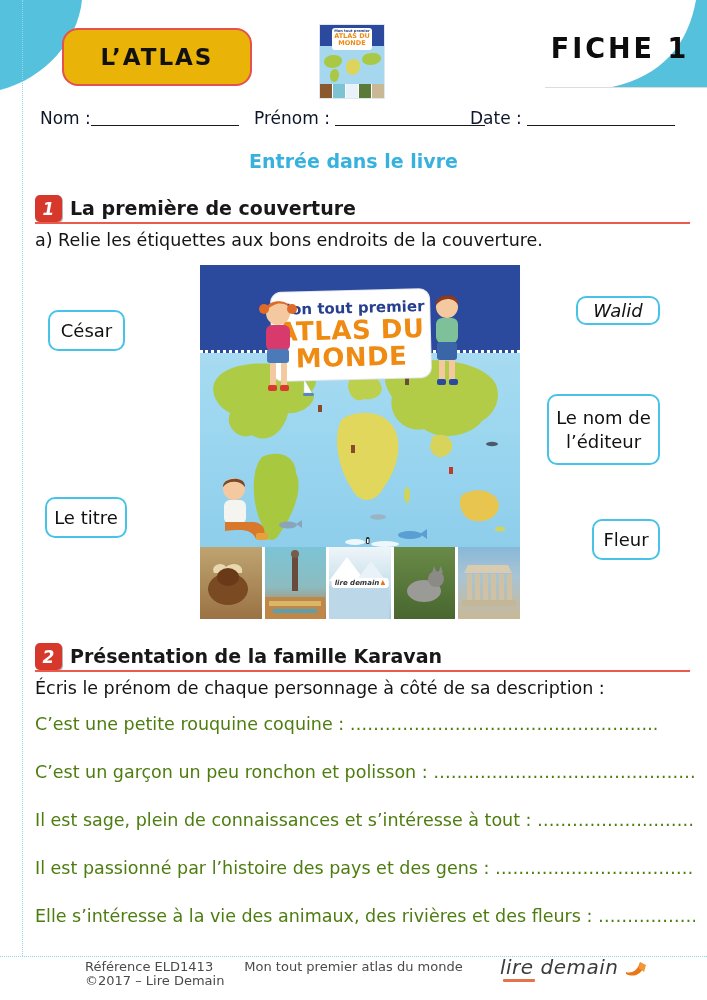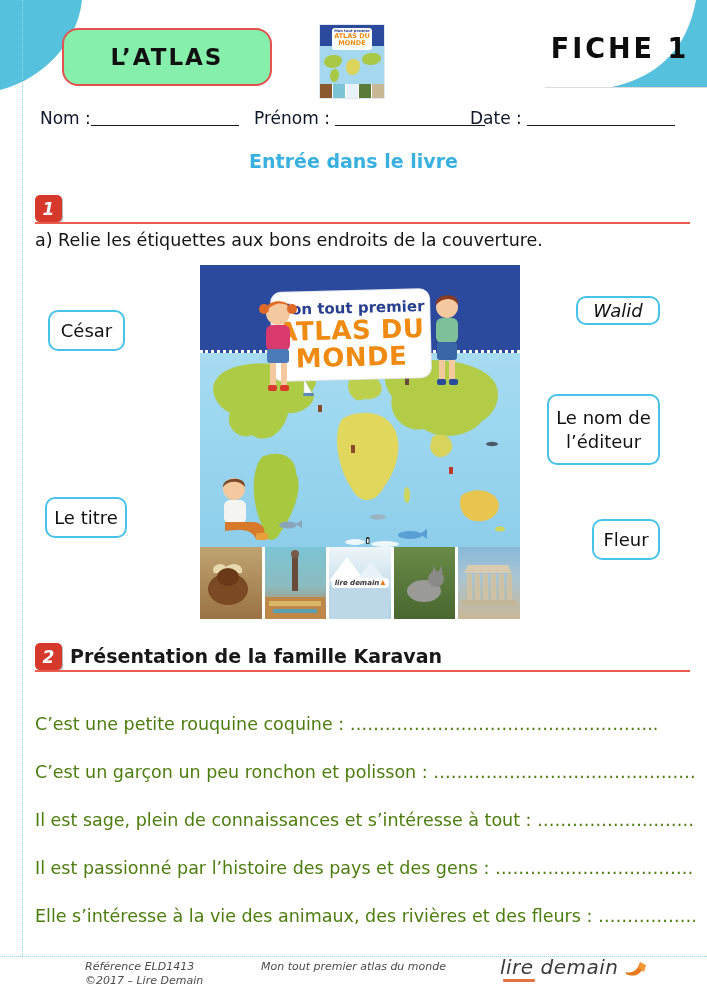--- a/index.html
+++ b/index.html
@@ -10,21 +10,21 @@
   .corner-svg { position:absolute; top:0; }
   #corner-left { left:0; }
   #corner-right { right:0; }
   .swoosh-shadow { position:absolute; top:87px; left:545px; width:162px; height:1px; background:#dcdcdc; }
 
   
   .trim-v { position:absolute; left:22px; top:0; height:956px; border-left:1px dotted #8fd6ea; }
   .trim-h { position:absolute; left:0; top:956px; width:707px; border-top:1px dotted #8fd6ea; }
 
   
-  .atlas-badge { position:absolute; left:62px; top:28px; width:210px; height:58px; border:2px solid #e4514e; border-radius:16px; background:#86efac; display:flex; align-items:center; justify-content:center; font-size:23px; font-weight:bold; letter-spacing:2px; color:#111; }
+  .atlas-badge { position:absolute; left:62px; top:28px; width:190px; height:58px; border:2px solid #e4514e; border-radius:16px; background:#eab308; display:flex; align-items:center; justify-content:center; font-size:23px; font-weight:bold; letter-spacing:2px; color:#111; }
   .fiche { position:absolute; left:540px; top:32px; width:160px; text-align:center; font-size:27px; font-weight:bold; letter-spacing:3px; color:#0d0d0d; transform:scaleY(1.08); }
 
   
   .id-item { position:absolute; top:108px; font-size:17px; color:#0f172a; white-space:nowrap; }
   .blank { display:inline-block; border-bottom:1.6px solid #1a1a1a; height:15px; vertical-align:-2px; }
 
   .subtitle { position:absolute; left:0; top:150px; width:707px; text-align:center; font-size:19px; font-weight:bold; color:#38b1de; }
 
   
   .sec-num { position:absolute; left:35px; width:27px; height:27px; background:#d6392b; border-radius:5px; color:#fff; font-style:italic; font-weight:bold; font-size:17px; display:flex; align-items:center; justify-content:center; box-shadow:1px 1px 0 #b8b8b8; }
@@ -64,21 +64,21 @@
   #thumb { position:absolute; left:320px; top:25px; width:64px; height:73px; background:#a5d8ee; overflow:hidden; box-shadow:0 0 0 1px #dfe8ee; }
   #thumb-top { position:absolute; left:0; top:0; width:64px; height:21px; background:#2c4a9d; }
   #thumb-titlebox { position:absolute; left:12px; top:3px; width:40px; height:22px; background:#fff; border-radius:3px; text-align:center; overflow:hidden; z-index:2; }
   .thumb-pre { font-size:4px; font-weight:bold; color:#273f8e; transform:scale(0.9); }
   .thumb-t { font-size:6.5px; font-weight:bold; color:#ef8b12; line-height:1; }
   .thumb-blob { position:absolute; background:#a9c845; border-radius:50% 40% 55% 45%; z-index:1; }
   #thumb-strip { position:absolute; left:0; bottom:0; width:64px; height:14px; display:flex; gap:1px; background:#fff; }
   #thumb-strip div { flex:1; }
 
   
-  .foot-small { position:absolute; font-size:11px; line-height:14px; color:#4a4a4a;font-style:italic; }
+  .foot-small { position:absolute; font-size:13px; line-height:14px; color:#4a4a4a; }
   #footer-logo { position:absolute; left:500px; top:955px; }
   .lire-demain { font-size:20px; font-style:italic; color:#3b3b3b; letter-spacing:0.5px; }
   .logo-tagline { position:absolute; left:3px; top:24px; width:32px; height:3px; background:#e05a28; opacity:0.85; border-radius:1px; }
 </style>
 </head>
 <body>
 
 <div id="page">
 
   <svg class="corner-svg" id="corner-left" width="100" height="95" viewBox="0 0 100 95">
@@ -115,20 +115,21 @@
     </div>
   </div>
 
   <div class="id-item" style="left:40px;"><span>Nom :</span><span class="blank" style="width:148px;"></span></div>
   <div class="id-item" style="left:254px;"><span>Prénom :</span> <span class="blank" style="width:150px;"></span></div>
   <div class="id-item" style="left:470px;"><span>Date :</span> <span class="blank" style="width:148px;"></span></div>
 
   <div class="subtitle">Entrée dans le livre</div>
 
   <div class="sec-num" style="top:195px;">1</div>
+  <div class="sec-title" style="top:197px;">La première de couverture</div>
   <div class="sec-line" style="top:222px;"></div>
   <div class="instruction" style="top:230px;">a) Relie les étiquettes aux bons endroits de la couverture.</div>
 
   <div id="cover">
     <div id="cover-top"></div>
     <div id="cover-titlebox">
       <div class="pretitle">Mon tout premier</div>
       <div class="titleline">ATLAS DU</div>
       <div class="titleline">MONDE</div>
     </div>
@@ -247,20 +248,21 @@
 
   <div class="tag" id="tag-cesar">César</div>
   <div class="tag" id="tag-walid">Walid</div>
   <div class="tag" id="tag-editeur">Le nom de l’éditeur</div>
   <div class="tag" id="tag-titre">Le titre</div>
   <div class="tag" id="tag-fleur">Fleur</div>
 
   <div class="sec-num" style="top:643px;">2</div>
   <div class="sec-title" style="top:645px;">Présentation de la famille Karavan</div>
   <div class="sec-line" style="top:670px;"></div>
+  <div class="instruction" style="top:678px;">Écris le prénom de chaque personnage à côté de sa description :</div>
 
   <div class="desc-line" style="top:714px;">C’est une petite rouquine coquine : ……………………………………………..</div>
   <div class="desc-line" style="top:762px;">C’est un garçon un peu ronchon et polisson : ………………………………………...</div>
   <div class="desc-line" style="top:810px;">Il est sage, plein de connaissances et s’intéresse à tout : ………………..…………</div>
   <div class="desc-line" style="top:858px;">Il est passionné par l’histoire des pays et des gens : …………………………………..</div>
   <div class="desc-line" style="top:906px;">Elle s’intéresse à la vie des animaux, des rivières et des fleurs : ……………….</div>
 
   <div class="foot-small" style="left:85px;top:960px;">
     <div>Référence ELD1413</div>
     <div>©2017 – Lire Demain</div>

